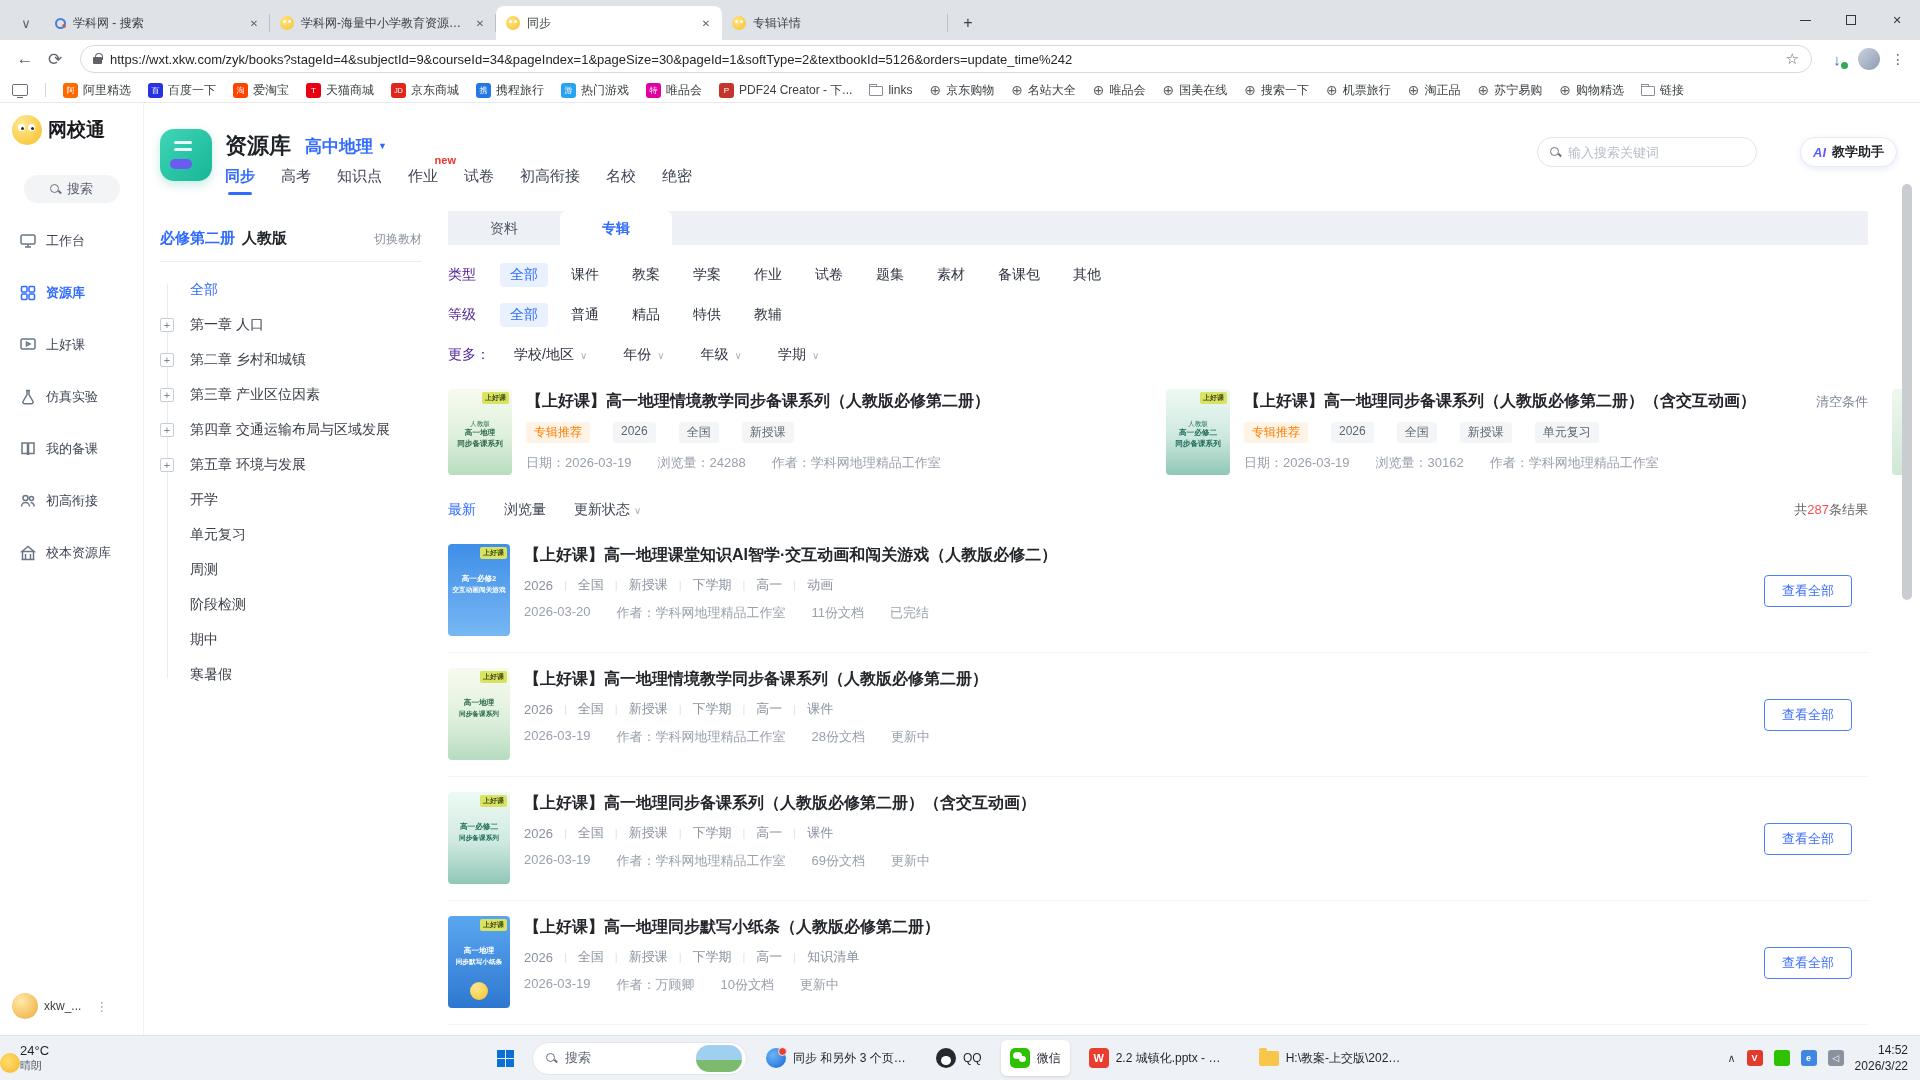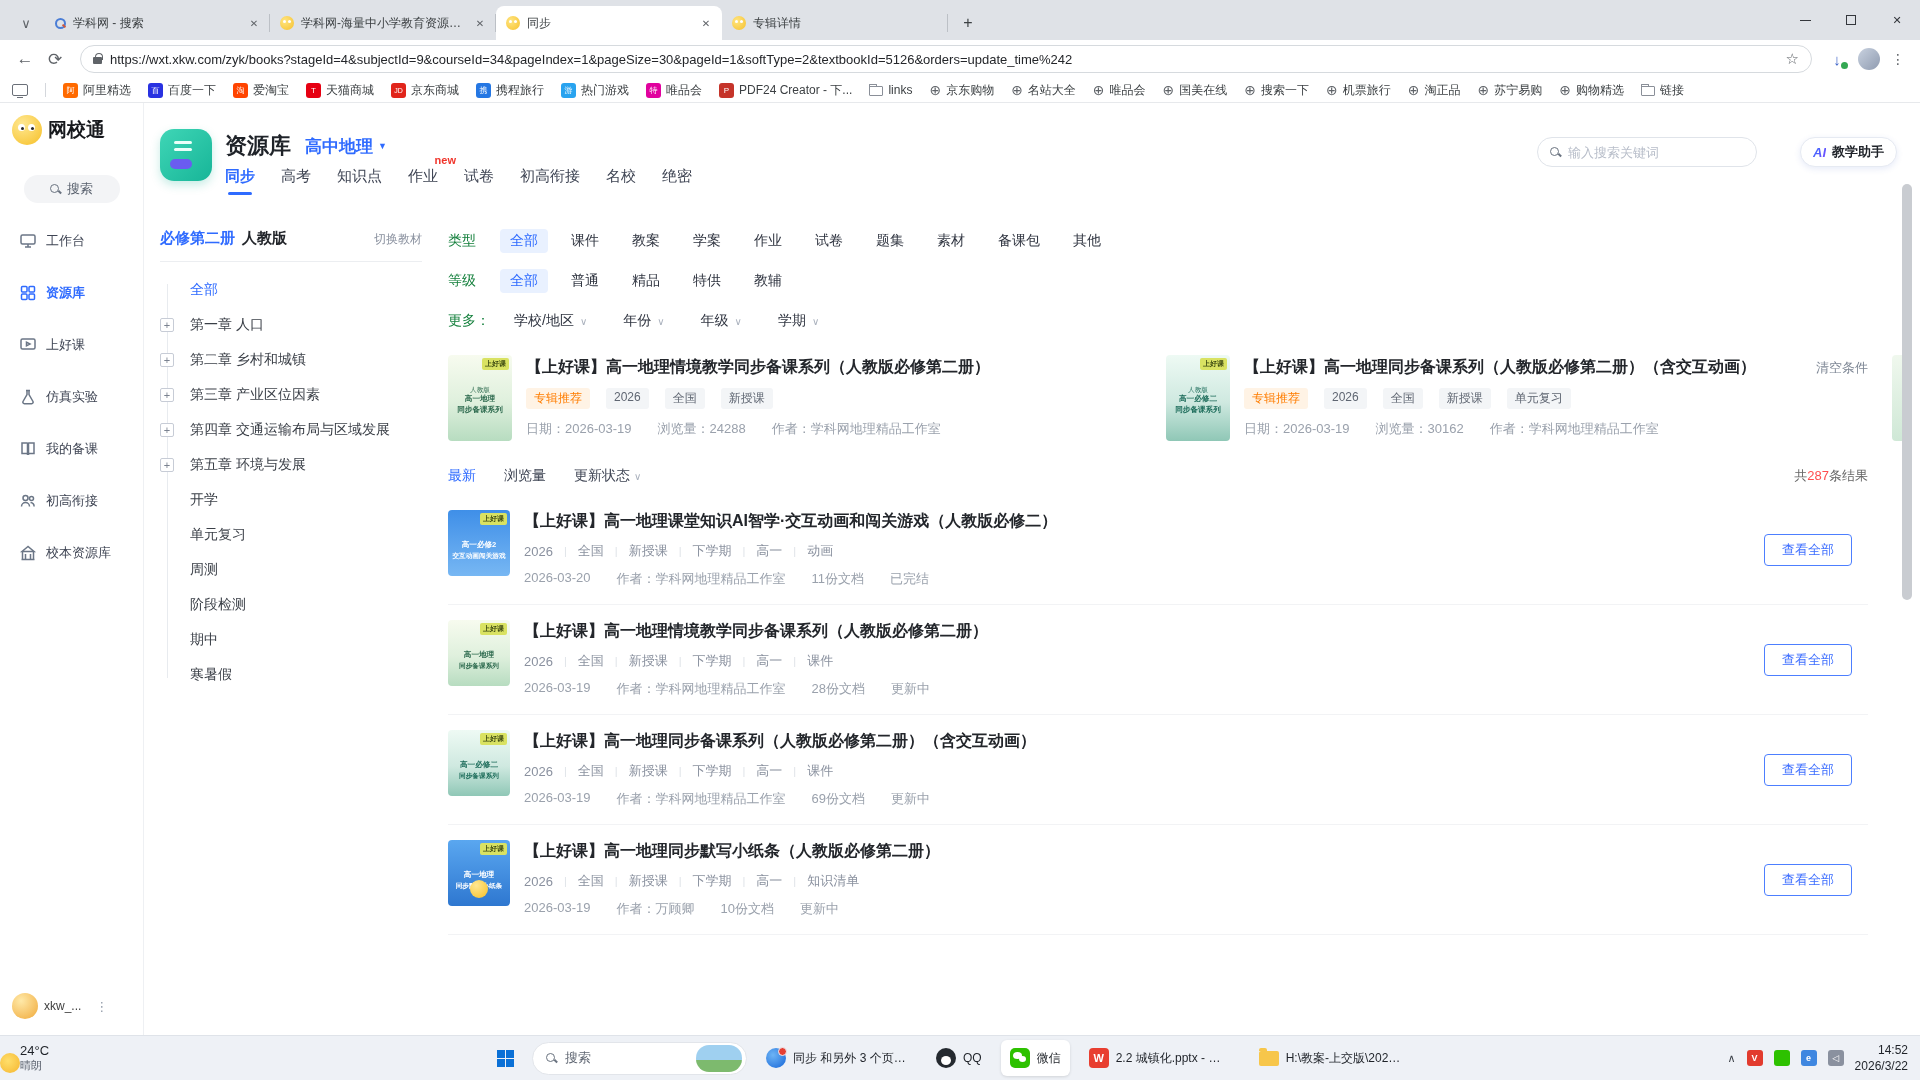--- a/index.html
+++ b/index.html
@@ -104,45 +104,45 @@
   .ch-item.active { color:#2f6bff; }
   .plusbox { position:absolute; left:0; top:50%; transform:translateY(-50%); width:14px; height:14px; border:1px solid #c7ccd6; border-radius:2px; background:#fff; color:#7a8290; font-size:11px; line-height:12px; text-align:center; }
 
   
   .mainp { position:absolute; left:311px; top:108px; right:52px; }
   .mtabs { height:34px; background:#edf0f4; display:flex; border-radius:2px 2px 0 0; }
   .mtab { width:112px; line-height:34px; text-align:center; font-size:14px; color:#4e5665; }
   .mtab.active { background:#fff; color:#2f6bff; font-weight:700; border-radius:6px 6px 0 0; }
   .frow { display:flex; align-items:center; height:40px; }
   .fblock { padding-top:10px; }
-  .flabel { width:52px; color:#15803d; font-size:14px; flex-shrink:0; }
+  .flabel { width:52px; color:#4c1d95; font-size:14px; flex-shrink:0; }
   .fopts { display:flex; gap:13px; }
   .fopt { font-size:14px; color:#2f3440; padding:3px 10px; border-radius:4px; }
   .fopt.sel { background:#e9f1ff; color:#2f6bff; }
   .mdrops { display:flex; gap:36px; }
   .mdrop { font-size:14px; color:#2f3440; display:flex; align-items:center; gap:6px; }
   .chev { font-size:10px; color:#aab1bd; }
   .clearlink { position:absolute; right:0; top:148px; font-size:13px; color:#7d8694; }
 
   .featured { display:flex; gap:16px; margin-top:14px; position:relative; }
   .fcard { flex:1; display:flex; gap:14px; min-width:0; }
   .cover { border-radius:4px; position:relative; overflow:hidden; flex-shrink:0; }
   .fthumb { width:64px; height:86px; }
-  .lthumb { width:62px; height:66px;padding-left:46px; }
+  .lthumb { width:62px; height:92px;padding-left:46px; }
   .cv-ribbon { position:absolute; top:3px; right:3px; background:#d9e262; color:#3d4a12; font-size:7px; padding:1px 3px; border-radius:2px; font-weight:700; }
   .cv-lines { position:absolute; top:30px; left:0; right:0; text-align:center; line-height:1.35; }
   .cv-l { font-size:8px; font-weight:700; transform:scale(.95); }
   .th-green { background:linear-gradient(180deg,#f7fbef 0%,#dff0dd 55%,#b7dcc0 100%); color:#2e6b4f; }
   .th-teal { background:linear-gradient(180deg,#eefaf4 0%,#cfe9e0 55%,#8fc7b6 100%); color:#1f6e5c; }
   .th-blue { background:linear-gradient(180deg,#3f8fe8,#77b7f3); color:#fff; }
   .th-blue2 { background:linear-gradient(180deg,#5aa7f0,#2e77d0); color:#fff; }
   .th-blue2:after { content:""; position:absolute; left:50%; transform:translateX(-50%); bottom:8px; width:18px; height:18px; border-radius:50%; background:radial-gradient(circle at 35% 30%,#ffe892,#f6bf26); }
   .finfo { min-width:0; padding-top:2px; }
   .ftitle { font-size:16px; font-weight:700; color:#23262b; }
-  .ftags { margin-top:10px; display:flex; gap:16px; }
+  .ftags { margin-top:10px; display:flex; gap:23px; }
   .tagc { font-size:12px; color:#5f6672; background:#f3f5f7; padding:2px 8px; border-radius:3px; white-space:nowrap; }
   .tagc.hot { color:#ff7d00; background:#fff3e5; }
   .fmeta { margin-top:11px; font-size:13px; color:#9aa1ac; display:flex; gap:26px; white-space:nowrap; }
   .sliver { position:absolute; left:calc(100% + 24px); top:0; width:12px; height:86px; border-radius:4px 0 0 4px; background:linear-gradient(180deg,#f0f8ee,#cfe8d6); }
 
   .sortrow { margin-top:26px; display:flex; align-items:center; gap:28px; font-size:14px; color:#3f4554; }
   .sopt.active { color:#2f6bff; }
   .sopt-dd { display:flex; align-items:center; gap:4px; }
   .scount { margin-left:auto; font-size:13px; color:#666; }
   .scount b { color:#ff4d4f; font-weight:400; }
@@ -440,20 +440,24 @@
         <div class="ch-item">开学</div>
         <div class="ch-item">单元复习</div>
         <div class="ch-item">周测</div>
         <div class="ch-item">阶段检测</div>
         <div class="ch-item">期中</div>
         <div class="ch-item">寒暑假</div>
       </div>
     </div>
 
     <div class="mainp">
+      <div class="mtabs">
+        <div class="mtab">资料</div>
+        <div class="mtab active">专辑</div>
+      </div>
 
       <div class="fblock" style="position:relative;">
         <div class="frow">
           <span class="flabel">类型</span>
           <span class="fopts">
             <span class="fopt sel">全部</span>
             <span class="fopt">课件</span>
             <span class="fopt">教案</span>
             <span class="fopt">学案</span>
             <span class="fopt">作业</span>

